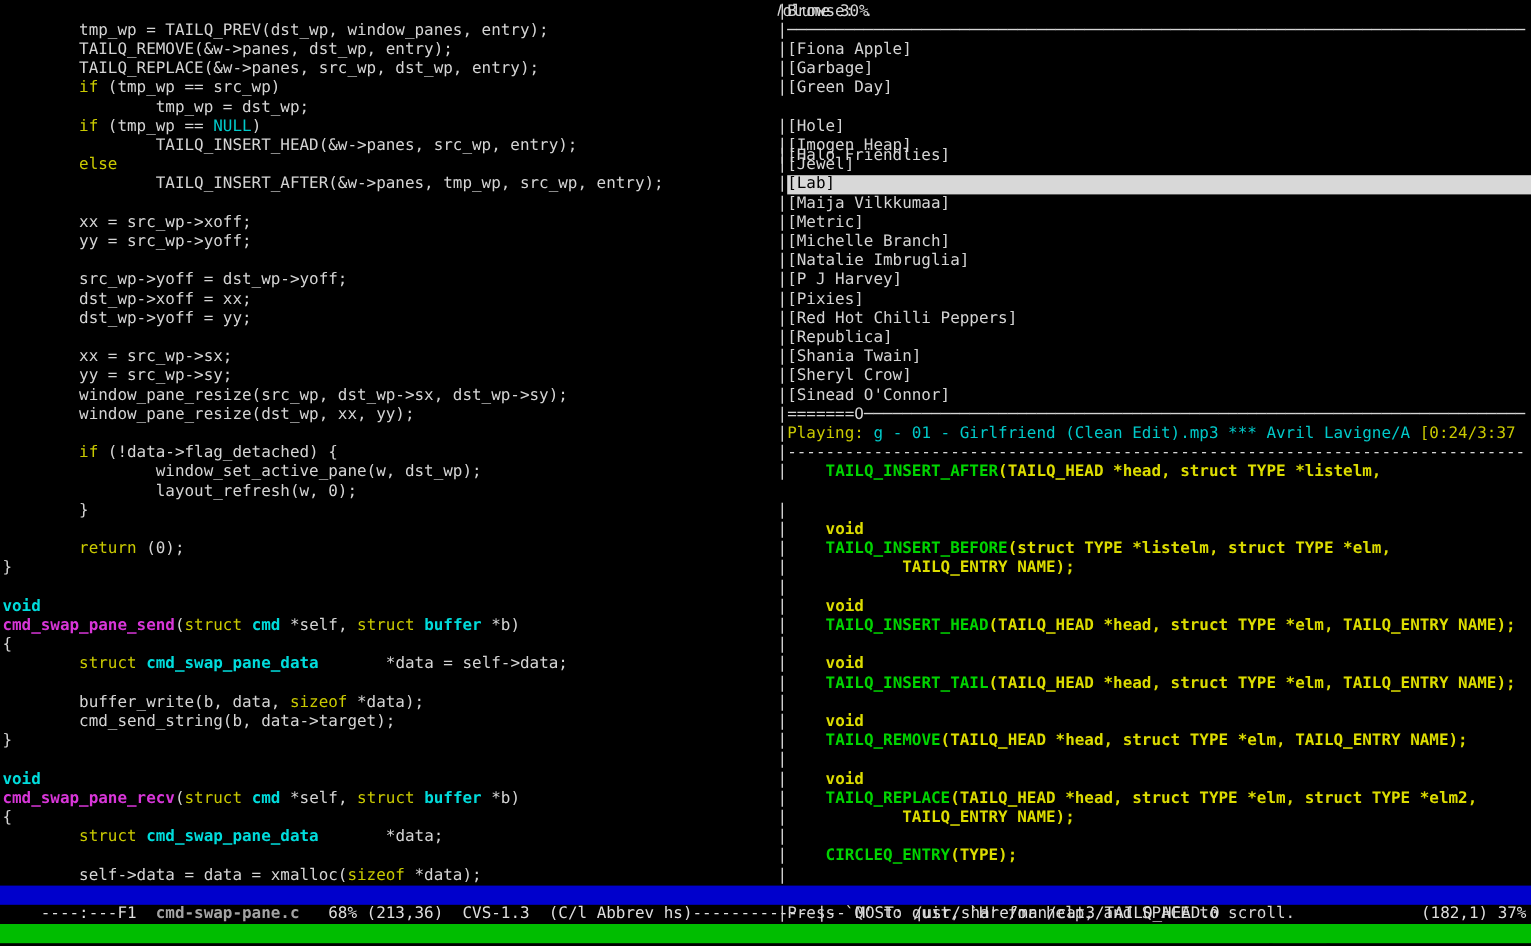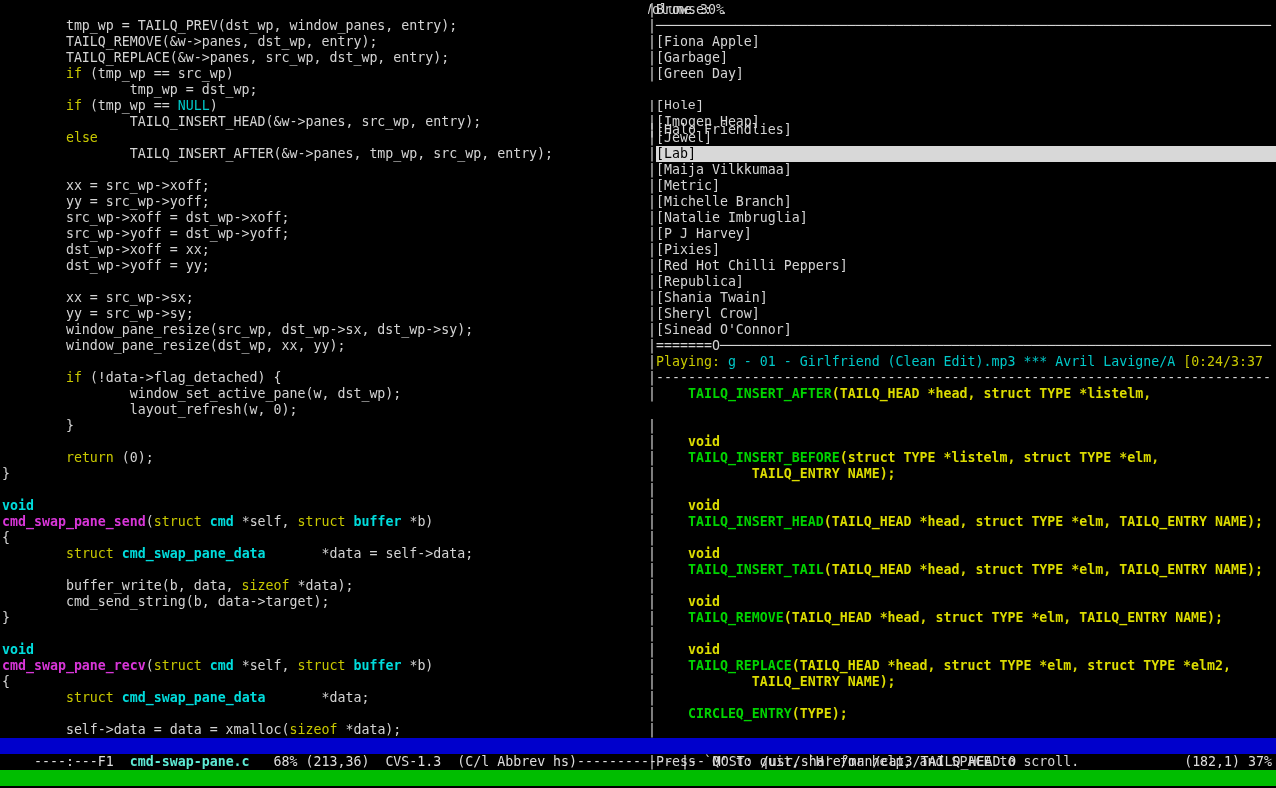--- a/index.html
+++ b/index.html
@@ -16,21 +16,21 @@
   .y{color:var(--yellow);}
   .yb{color:var(--yellowB); font-weight:bold;}
   .c{color:var(--cyan);}
   .cb{color:var(--cyanB); font-weight:bold;}
   .mb{color:var(--magentaB); font-weight:bold;}
   .g{color:var(--greenB); font-weight:bold;}
   .sel{background:var(--selBg); color:#000; display:inline-block; width:620px;}
   .right{position:absolute; right:4px;}
   .bar{position:absolute; left:0; width:1276px; height:16px; white-space:pre;}
   #blue-bar{top:738px; background:var(--blueBar); color:#dedede; padding-left:2px; box-sizing:border-box;}
-  #blue-bar .fname{color:#5eead4; font-weight:bold;}
+  #blue-bar .fname{color:#a3a3a3; font-weight:bold;}
   #tmux-bar{top:770px; background:var(--statusGreen); color:#000; padding-left:2px; box-sizing:border-box;}
 </style>
 </head>
 <body>
 
 <div id="screen">
 
   <div id="left-pane" class="pane">
       <div class="trow" style="top: 0px;"><span></span></div>
       <div class="trow" style="top: 16px;"><span>        tmp_wp = TAILQ_PREV(dst_wp, window_panes, entry);</span></div>
@@ -38,21 +38,20 @@
       <div class="trow" style="top: 48px;"><span>        TAILQ_REPLACE(&amp;w-&gt;panes, src_wp, dst_wp, entry);</span></div>
       <div class="trow" style="top: 64px;"><span>        </span><span class="y">if</span><span> (tmp_wp == src_wp)</span></div>
       <div class="trow" style="top: 80px;"><span>                tmp_wp = dst_wp;</span></div>
       <div class="trow" style="top: 96px;"><span>        </span><span class="y">if</span><span> (tmp_wp == </span><span class="c">NULL</span><span>)</span></div>
       <div class="trow" style="top: 112px;"><span>                TAILQ_INSERT_HEAD(&amp;w-&gt;panes, src_wp, entry);</span></div>
       <div class="trow" style="top: 128px;"><span>        </span><span class="y">else</span></div>
       <div class="trow" style="top: 144px;"><span>                TAILQ_INSERT_AFTER(&amp;w-&gt;panes, tmp_wp, src_wp, entry);</span></div>
       <div class="trow" style="top: 160px;"><span></span></div>
       <div class="trow" style="top: 176px;"><span>        xx = src_wp-&gt;xoff;</span></div>
       <div class="trow" style="top: 192px;"><span>        yy = src_wp-&gt;yoff;</span></div>
-      <div class="trow" style="top: 208px;"><span>        src_wp-&gt;xoff = dst_wp-&gt;xoff;</span></div>
       <div class="trow" style="top: 224px;"><span>        src_wp-&gt;yoff = dst_wp-&gt;yoff;</span></div>
       <div class="trow" style="top: 240px;"><span>        dst_wp-&gt;xoff = xx;</span></div>
       <div class="trow" style="top: 256px;"><span>        dst_wp-&gt;yoff = yy;</span></div>
       <div class="trow" style="top: 272px;"><span></span></div>
       <div class="trow" style="top: 288px;"><span>        xx = src_wp-&gt;sx;</span></div>
       <div class="trow" style="top: 304px;"><span>        yy = src_wp-&gt;sy;</span></div>
       <div class="trow" style="top: 320px;"><span>        window_pane_resize(src_wp, dst_wp-&gt;sx, dst_wp-&gt;sy);</span></div>
       <div class="trow" style="top: 336px;"><span>        window_pane_resize(dst_wp, xx, yy);</span></div>
       <div class="trow" style="top: 352px;"><span></span></div>
       <div class="trow" style="top: 368px;"><span>        </span><span class="y">if</span><span> (!data-&gt;flag_detached) {</span></div>
@@ -80,21 +79,21 @@
       <div class="trow" style="top: 720px;"><span>        self-&gt;data = data = xmalloc(</span><span class="y">sizeof</span><span> *data);</span></div>
     </div>
 
   <div id="right-pane" class="pane">
       <div class="trow" style="top: 0px;"><span>|</span><span>Browse: .</span><span class="right">Volume 30%</span></div>
       <div class="trow" style="top: 16px;"><span>|</span><span>─────────────────────────────────────────────────────────────────────────────</span></div>
       <div class="trow" style="top: 32px;"><span>|</span><span>[Fiona Apple]</span></div>
       <div class="trow" style="top: 48px;"><span>|</span><span>[Garbage]</span></div>
       <div class="trow" style="top: 64px;"><span>|</span><span>[Green Day]</span></div>
       <div class="trow" style="top: 80px; margin-top: 40px;"><span>|</span><span>[Halo Friendlies]</span></div>
-      <div class="trow" style="top: 96px; font-family: Liberation Mono, monospace;"><span>|</span><span>[Hole]</span></div>
+      <div class="trow" style="top: 96px;"><span>|</span><span>[Hole]</span></div>
       <div class="trow" style="top: 112px;"><span>|</span><span>[Imogen Heap]</span></div>
       <div class="trow" style="top: 128px;"><span>|</span><span>[Jewel]</span></div>
       <div class="trow" style="top: 144px;"><span>|</span><span class="sel">[Lab]</span></div>
       <div class="trow" style="top: 160px; text-align: right;"><span>|</span><span>[Maija Vilkkumaa]</span></div>
       <div class="trow" style="top: 176px;"><span>|</span><span>[Metric]</span></div>
       <div class="trow" style="top: 192px;"><span>|</span><span>[Michelle Branch]</span></div>
       <div class="trow" style="top: 208px;"><span>|</span><span>[Natalie Imbruglia]</span></div>
       <div class="trow" style="top: 224px;"><span>|</span><span>[P J Harvey]</span></div>
       <div class="trow" style="top: 240px;"><span>|</span><span>[Pixies]</span></div>
       <div class="trow" style="top: 256px;"><span>|</span><span>[Red Hot Chilli Peppers]</span></div>

